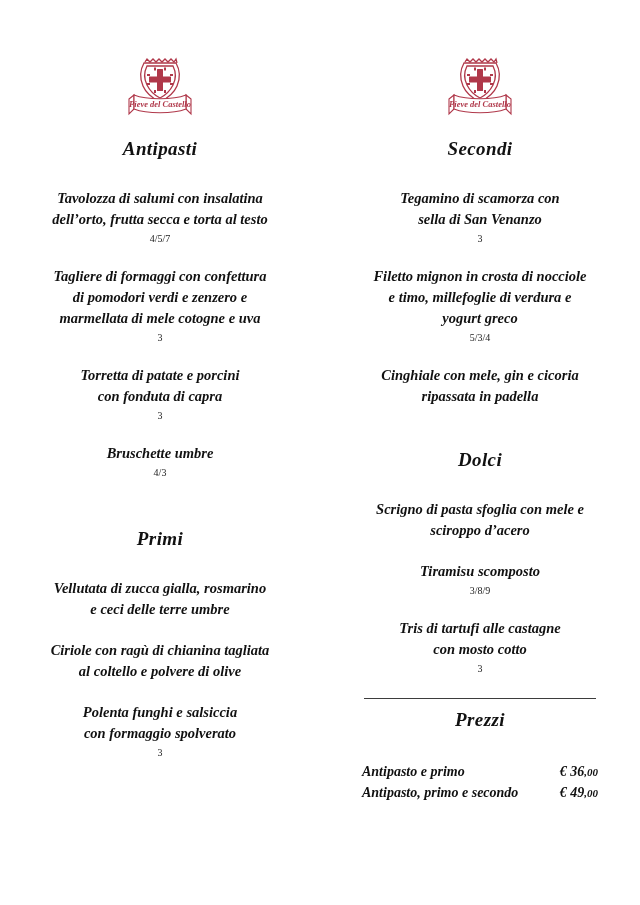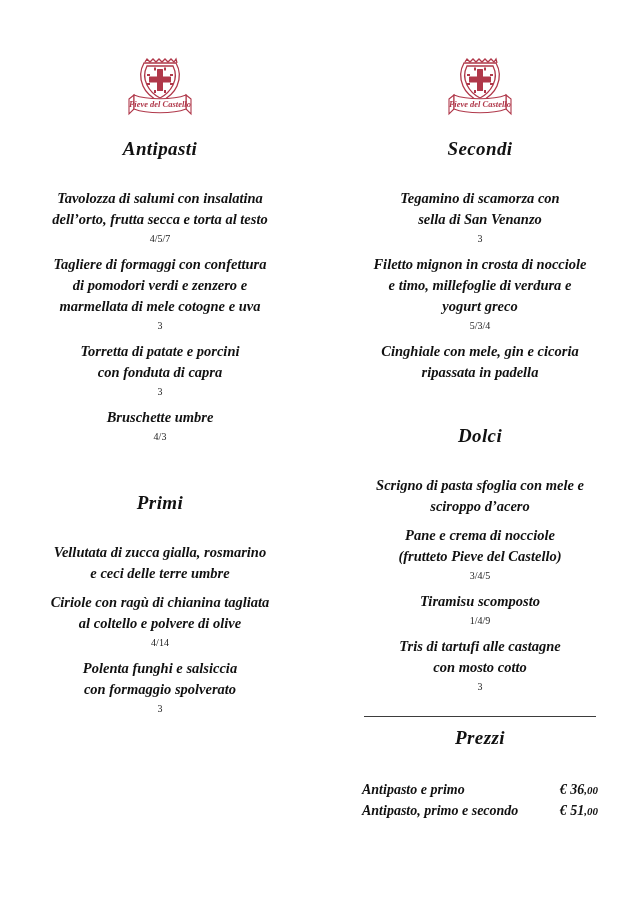--- a/index.html
+++ b/index.html
@@ -64,21 +64,21 @@
 
   
   .dish-list {
     width: 100%;
     margin: 0;
     padding: 0;
     list-style: none;
   }
   .dish {
     text-align: center;
-    margin-top: 8px;
+    margin-top: 20px;
   }
   .dish:first-child { margin-top: 12px; }
   .dish-name {
     font-size: 14.5px;
     font-style: italic;
     font-weight: bold;
     line-height: 1.45;
     color: #111111;
     display: block;
   }
@@ -175,21 +175,20 @@
 
     <h2 class="section-heading heading-primi">Primi</h2>
 
     <ul class="dish-list">
       <li class="dish">
         <span class="dish-name">Vellutata di zucca gialla, rosmarino<br>e ceci delle terre umbre</span>
 
       </li>
       <li class="dish">
         <span class="dish-name">Ciriole con ragù di chianina tagliata<br>al coltello e polvere di olive</span>
-        <span class="dish-allergens">4/14</span>
       </li>
       <li class="dish">
         <span class="dish-name">Polenta funghi e salsiccia<br>con formaggio spolverato</span>
         <span class="dish-allergens">3</span>
       </li>
     </ul>
 
   </div>
 
   <div class="column col-right">
@@ -239,46 +238,42 @@
       </li>
     </ul>
 
     <h2 class="section-heading heading-dolci">Dolci</h2>
 
     <ul class="dish-list">
       <li class="dish">
         <span class="dish-name">Scrigno di pasta sfoglia con mele e<br>sciroppo d’acero</span>
       </li>
       <li class="dish">
-        <span class="dish-name">Pane e crema di nocciole<br>(frutteto Pieve del Castello)</span>
-        <span class="dish-allergens">3/4/5</span>
-      </li>
-      <li class="dish">
         <span class="dish-name">Tiramisu scomposto</span>
-        <span class="dish-allergens">1/4/9</span>
+        <span class="dish-allergens">3/8/9</span>
       </li>
       <li class="dish">
         <span class="dish-name">Tris di tartufi alle castagne<br>con mosto cotto</span>
         <span class="dish-allergens">3</span>
       </li>
     </ul>
 
     <div class="divider"></div>
 
     <h2 class="section-heading heading-prezzi">Prezzi</h2>
 
     <table class="price-table">
       <tbody>
         <tr>
           <td class="price-label">Antipasto e primo</td>
           <td class="price-value"><span>€</span>&nbsp;<span>36</span><span class="cents">,00</span></td>
         </tr>
         <tr>
           <td class="price-label">Antipasto, primo e secondo</td>
-          <td class="price-value"><span>€</span>&nbsp;<span>51</span><span class="cents">,00</span></td>
+          <td class="price-value"><span>€</span>&nbsp;<span>49</span><span class="cents">,00</span></td>
         </tr>
 
       </tbody>
     </table>
 
   </div>
 
 </div>
 
 </body></html>

